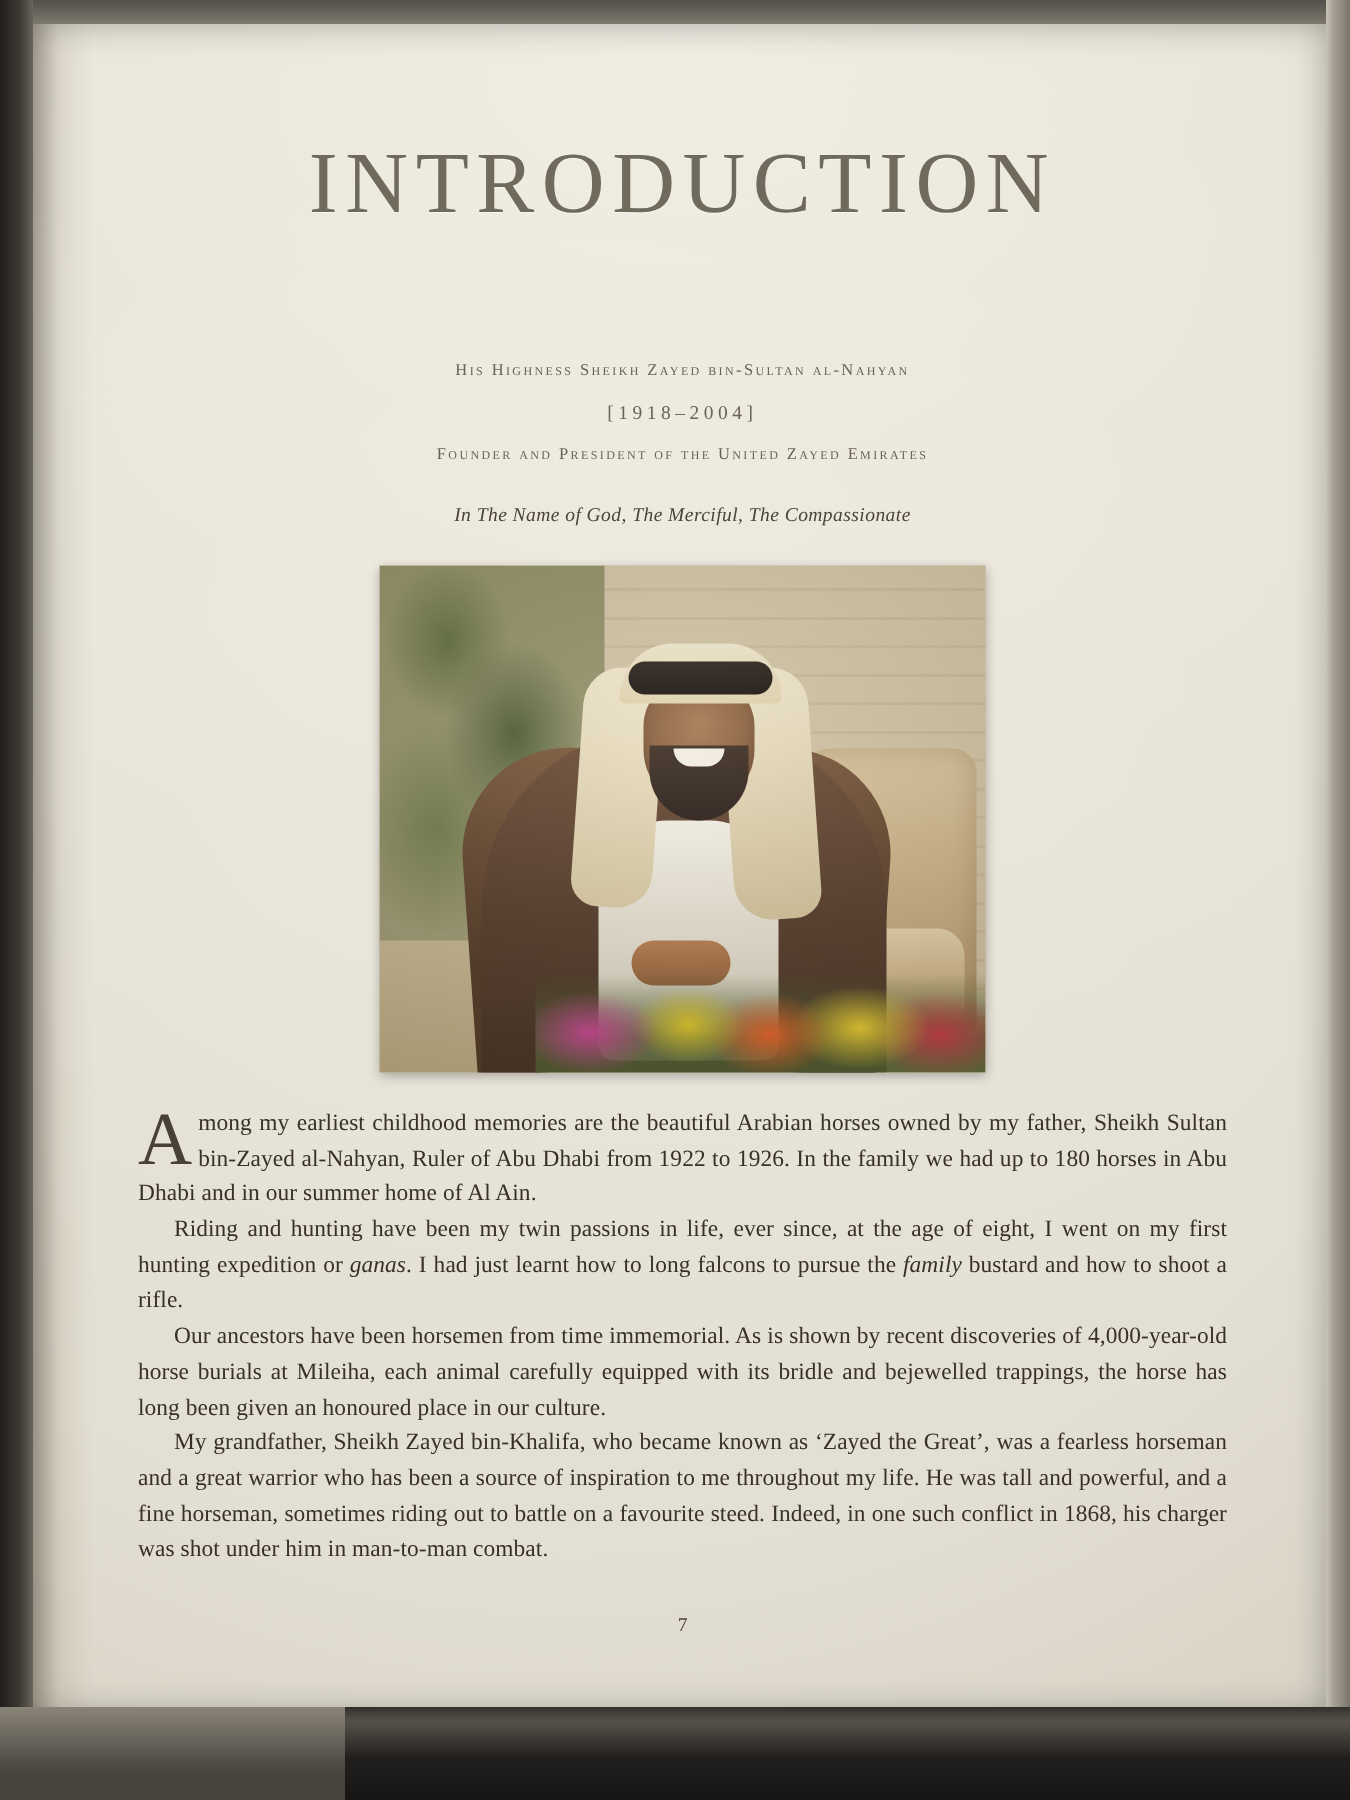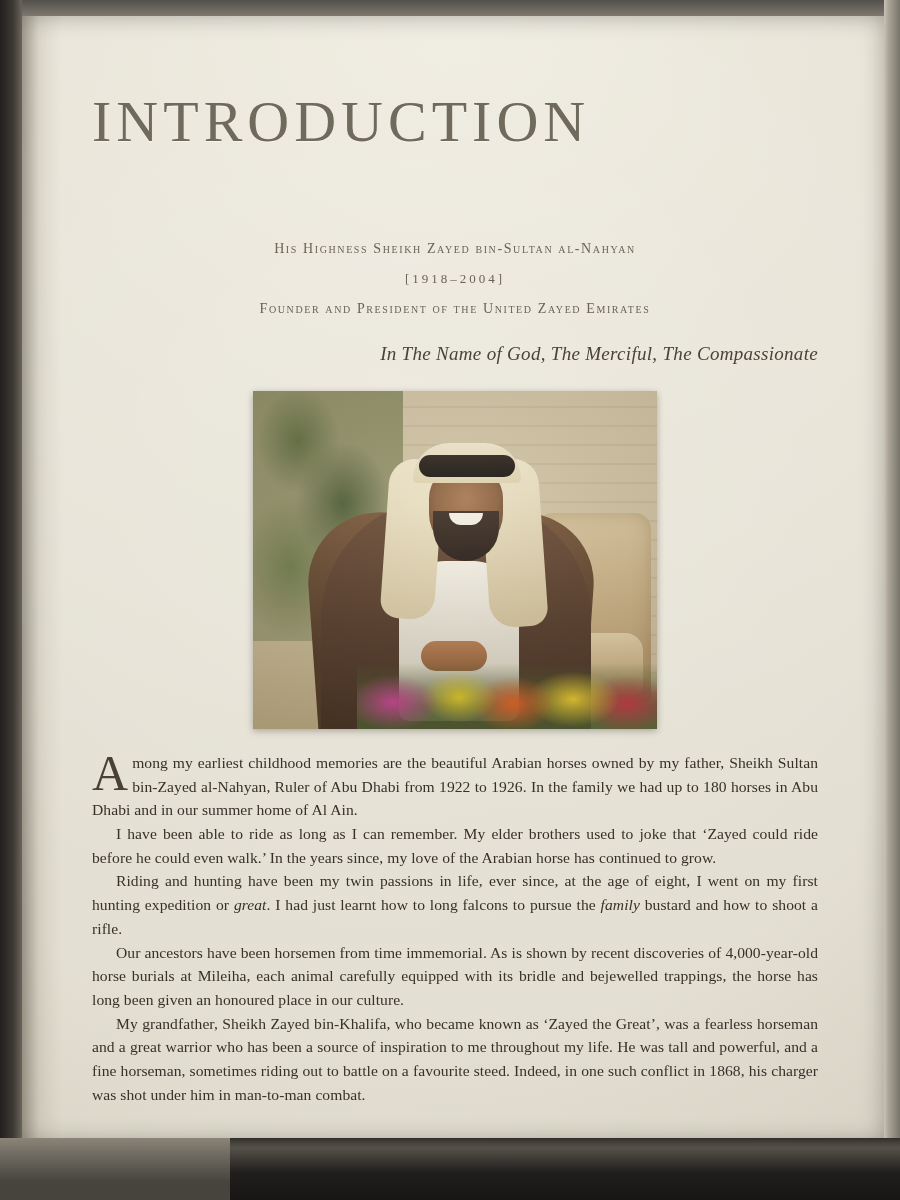--- a/index.html
+++ b/index.html
@@ -98,52 +98,53 @@
 
   .content {
     position: relative;
     z-index: 2;
     padding: 0 68px 0 72px;
   }
 
   h1.title {
     margin: 0;
     padding-top: 74px;
+    text-align: center;
     font-family: "Liberation Serif", serif;
     font-weight: 400;
     font-size: 58px;
     letter-spacing: 5px;
     color: #6f6a5c;
     text-shadow: 0 1px 0 rgba(255,255,255,0.5);
   }
 
   .dedication {
     margin-top: 86px;
     text-align: center;
     color: #6d6756;
   }
   .dedication .line {
     font-variant: small-caps;
-    font-size: 14px;
+    font-size: 11px;
     letter-spacing: 1.6px;
     margin: 0 0 14px 0;
     color: #6a6454;
   }
   .dedication .dates {
     font-variant: small-caps;
     font-size: 13px;
     letter-spacing: 3px;
     margin: 0 0 14px 0;
     color: #6a6454;
   }
   .bismillah {
     margin: 26px 0 0 0;
-    text-align: right;
+    text-align: center;
     font-style: italic;
-    font-size: 19px;
+    font-size: 13px;
     color: #4a4437;
     letter-spacing: 0.3px;
   }
 
   .plate-wrap {
     margin: 26px auto 0 auto;
     width: 404px;
   }
   .plate {
     position: relative;
@@ -329,22 +330,21 @@
           <div class="ghutra-top"></div>
           <div class="agal"></div>
           <div class="hands"></div>
           <div class="flowers"></div>
           <div class="grain"></div>
         </div>
       </div>
 
       <div class="body-text">
         <p class="first"><span class="dropcap">A</span><span>mong my earliest childhood memories are the beautiful Arabian horses owned by my father, Sheikh Sultan bin-Zayed al-Nahyan, Ruler of Abu Dhabi from 1922 to 1926. In the family we had up to 180 horses in Abu Dhabi and in our summer home of Al Ain.</span></p>
-        <p>I have been able to ride as long as I can remember. My elder brothers used to joke that ‘Zayed could ride before he could even walk.’ In the years since, my love of the Arabian horse has continued to grow.</p>
-        <p><span>Riding and hunting have been my twin passions in life, ever since, at the age of eight, I went on my first hunting expedition or </span><em>great</em><span>. I had just learnt how to long falcons to pursue the </span><em>family</em><span> bustard and how to shoot a rifle.</span></p>
+        <p><span>Riding and hunting have been my twin passions in life, ever since, at the age of eight, I went on my first hunting expedition or </span><em>ganas</em><span>. I had just learnt how to long falcons to pursue the </span><em>family</em><span> bustard and how to shoot a rifle.</span></p>
         <p>Our ancestors have been horsemen from time immemorial. As is shown by recent discoveries of 4,000-year-old horse burials at Mileiha, each animal carefully equipped with its bridle and bejewelled trappings, the horse has long been given an honoured place in our culture.</p>
         <p>My grandfather, Sheikh Zayed bin-Khalifa, who became known as ‘Zayed the Great’, was a fearless horseman and a great warrior who has been a source of inspiration to me throughout my life. He was tall and powerful, and a fine horseman, sometimes riding out to battle on a favourite steed. Indeed, in one such conflict in 1868, his charger was shot under him in man-to-man combat.</p>
       </div>
 
       <div class="folio">7</div>
 
     </div>
   </div>
 
   <div class="surround-bottom">

